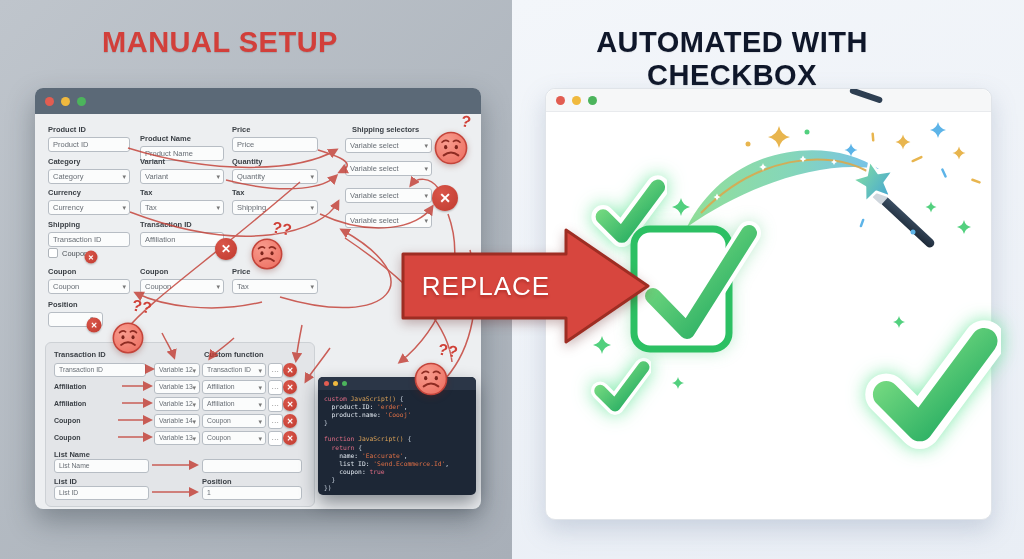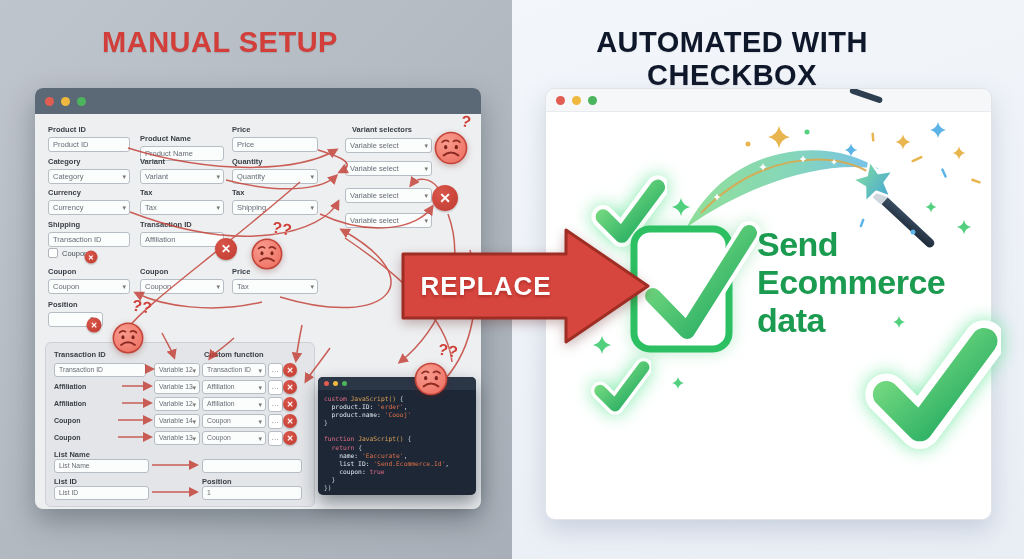--- a/index.html
+++ b/index.html
@@ -56,21 +56,21 @@
     font-family:"DejaVu Sans Mono",monospace;font-size:6.3px;line-height:8.1px;white-space:pre;}
   .c-kw{color:#e06c84}.c-fn{color:#dba257}.c-pn{color:#c9d3df}
   .c-pr{color:#dfe6ee}.c-st{color:#df7046}.c-bo{color:#e06c84}
 
   
   #arrow-overlay{position:absolute;left:0;top:0;width:1024px;height:559px;z-index:4;pointer-events:none;}
 
   
   #replace-svg{position:absolute;left:395px;top:220px;z-index:9;filter:drop-shadow(0 4px 6px rgba(80,10,10,.3));}
   #replace-label{position:absolute;left:403px;top:271px;width:166px;text-align:center;z-index:10;
-    font-size:26px;font-weight:700;color:#fff;letter-spacing:1px;text-shadow:0 2px 3px rgba(100,10,10,.35);}
+    font-size:26px;font-weight:400;color:#fff;letter-spacing:1px;text-shadow:0 2px 3px rgba(100,10,10,.35);}
 
   
   #right-window{position:absolute;left:545px;top:88px;width:445px;height:430px;background:#fff;
     border:1px solid #e0e4e9;border-radius:10px;box-shadow:0 10px 24px rgba(110,130,160,.28);z-index:1;}
   #right-window .titlebar{background:#f6f7f8;border-bottom:1px solid #e8eaed;border-radius:10px 10px 0 0;height:22px;}
   #magic-svg{position:absolute;left:0;top:0;width:445px;height:430px;pointer-events:none;}
   .chk{position:absolute;filter:drop-shadow(0 0 9px rgba(110,230,160,.85));}
   #boxed-check{position:absolute;left:70px;top:122px;filter:drop-shadow(0 0 8px rgba(46,192,99,.3));}
   #send-text{position:absolute;left:211px;top:136px;width:232px;font-size:34px;line-height:38px;
     font-weight:800;color:#1a9b4f;white-space:pre-line;letter-spacing:-.5px;}
@@ -197,21 +197,21 @@
     <div class="fg" style="left:197px;top:180px;width:86px">
       <span class="lbl">Price</span>
       <div class="select"><span>Tax</span></div>
     </div>
 
     <div class="fg" style="left:13px;top:213px;width:55px">
       <span class="lbl">Position</span>
       <div class="input ra"><span>0</span></div>
     </div>
 
-    <span class="lbl" style="position:absolute;left:317px;top:38px">Variant selectors</span>
+    <span class="lbl" style="position:absolute;left:317px;top:38px">Shipping selectors</span>
     <div class="select" style="position:absolute;left:310px;top:50px;width:87px"><span>Variable select</span></div>
     <div class="select" style="position:absolute;left:310px;top:73px;width:87px"><span>Variable select</span></div>
     <div class="select" style="position:absolute;left:310px;top:100px;width:87px"><span>Variable select</span></div>
     <div class="select" style="position:absolute;left:310px;top:125px;width:87px"><span>Variable select</span></div>
 
     <div id="mapping-panel">
       <span class="lbl" style="position:absolute;left:8px;top:8px">Transaction ID</span>
       <span class="lbl" style="position:absolute;left:158px;top:8px">Custom function</span>
 
       <div class="input sm prow-item" style="left:8px;top:20px;width:92px"><span>Transaction ID</span></div>
@@ -374,17 +374,14 @@
     <svg class="chk" viewBox="0 0 100 100" style="left:315px;top:227px;width:140px;height:140px">
         <use href="#check"></use>
       </svg>
 
     <svg id="boxed-check" width="150" height="150">
       <rect x="18" y="18" width="95" height="120" rx="16" fill="#ffffff" stroke="#2cc063" stroke-width="7"></rect>
       <path d="M37 85 L71 120 L133 22" fill="none" stroke="#ffffff" stroke-width="24" stroke-linecap="round" stroke-linejoin="round"></path>
       <path d="M37 85 L71 120 L133 22" fill="none" stroke="url(#gchk)" stroke-width="16" stroke-linecap="round" stroke-linejoin="round"></path>
     </svg>
 
-    <div id="send-text">Send
-Ecommerce
-data</div>
   </div>
 </div>
 
 </body></html>

